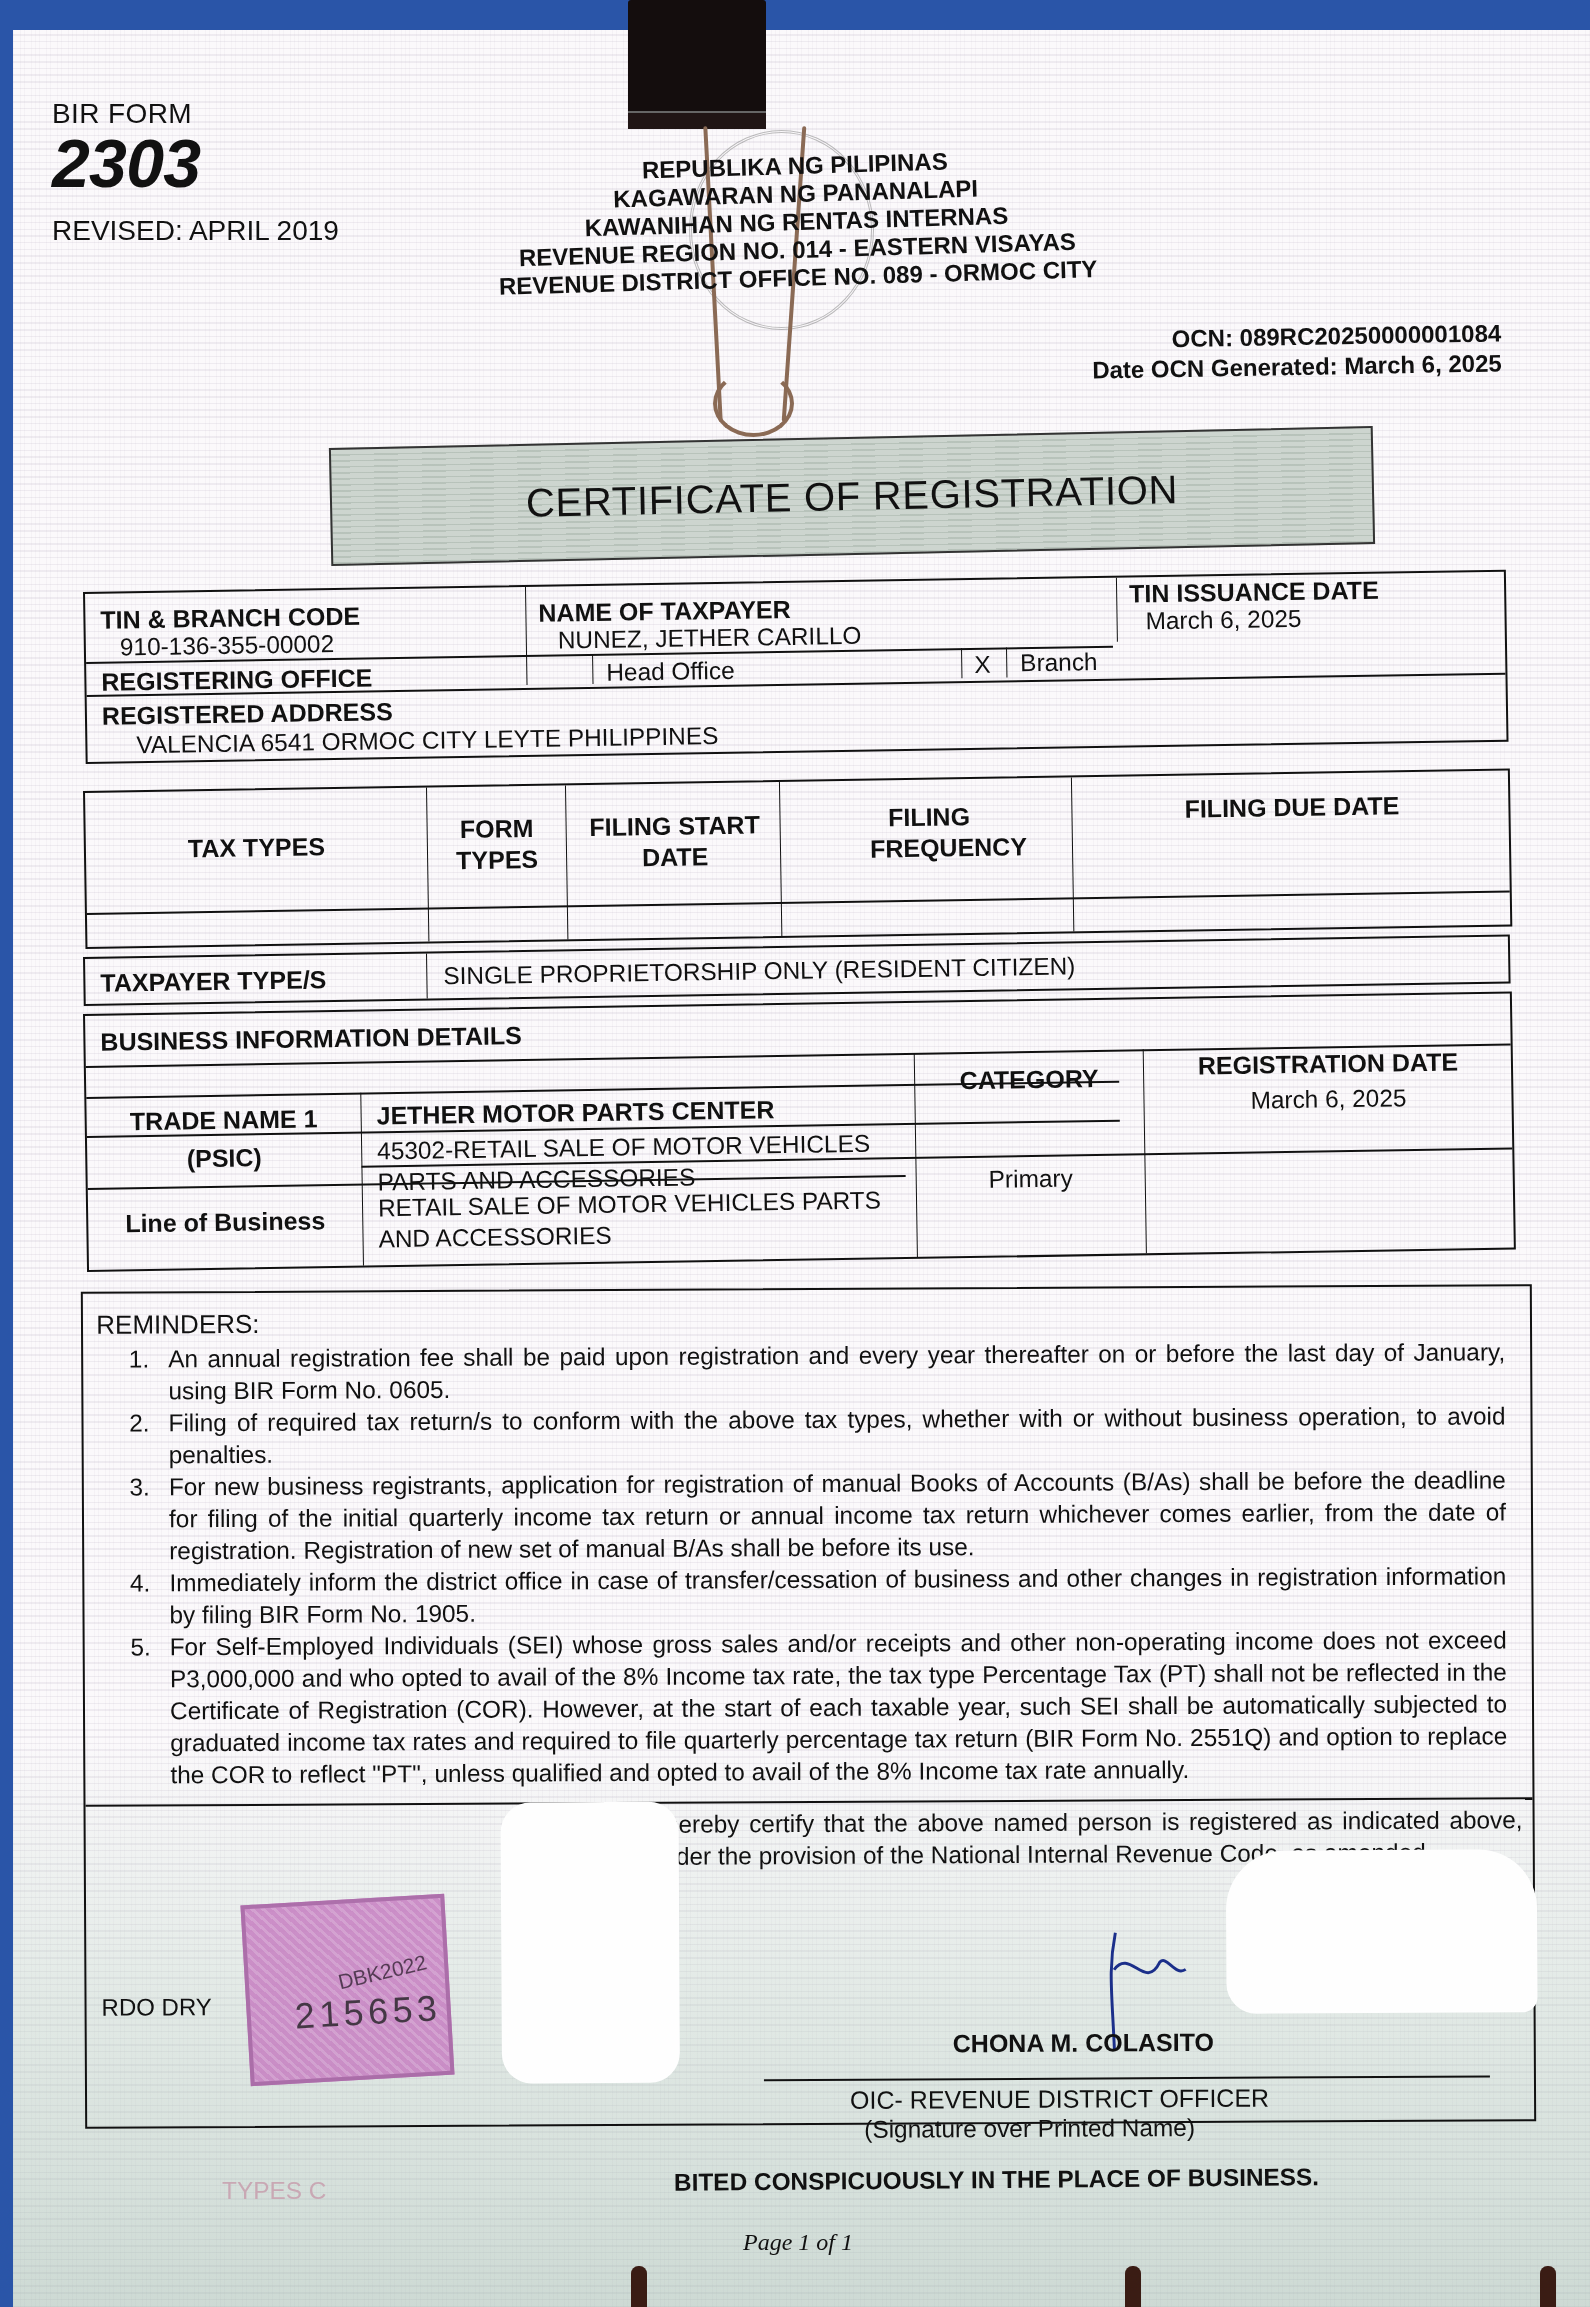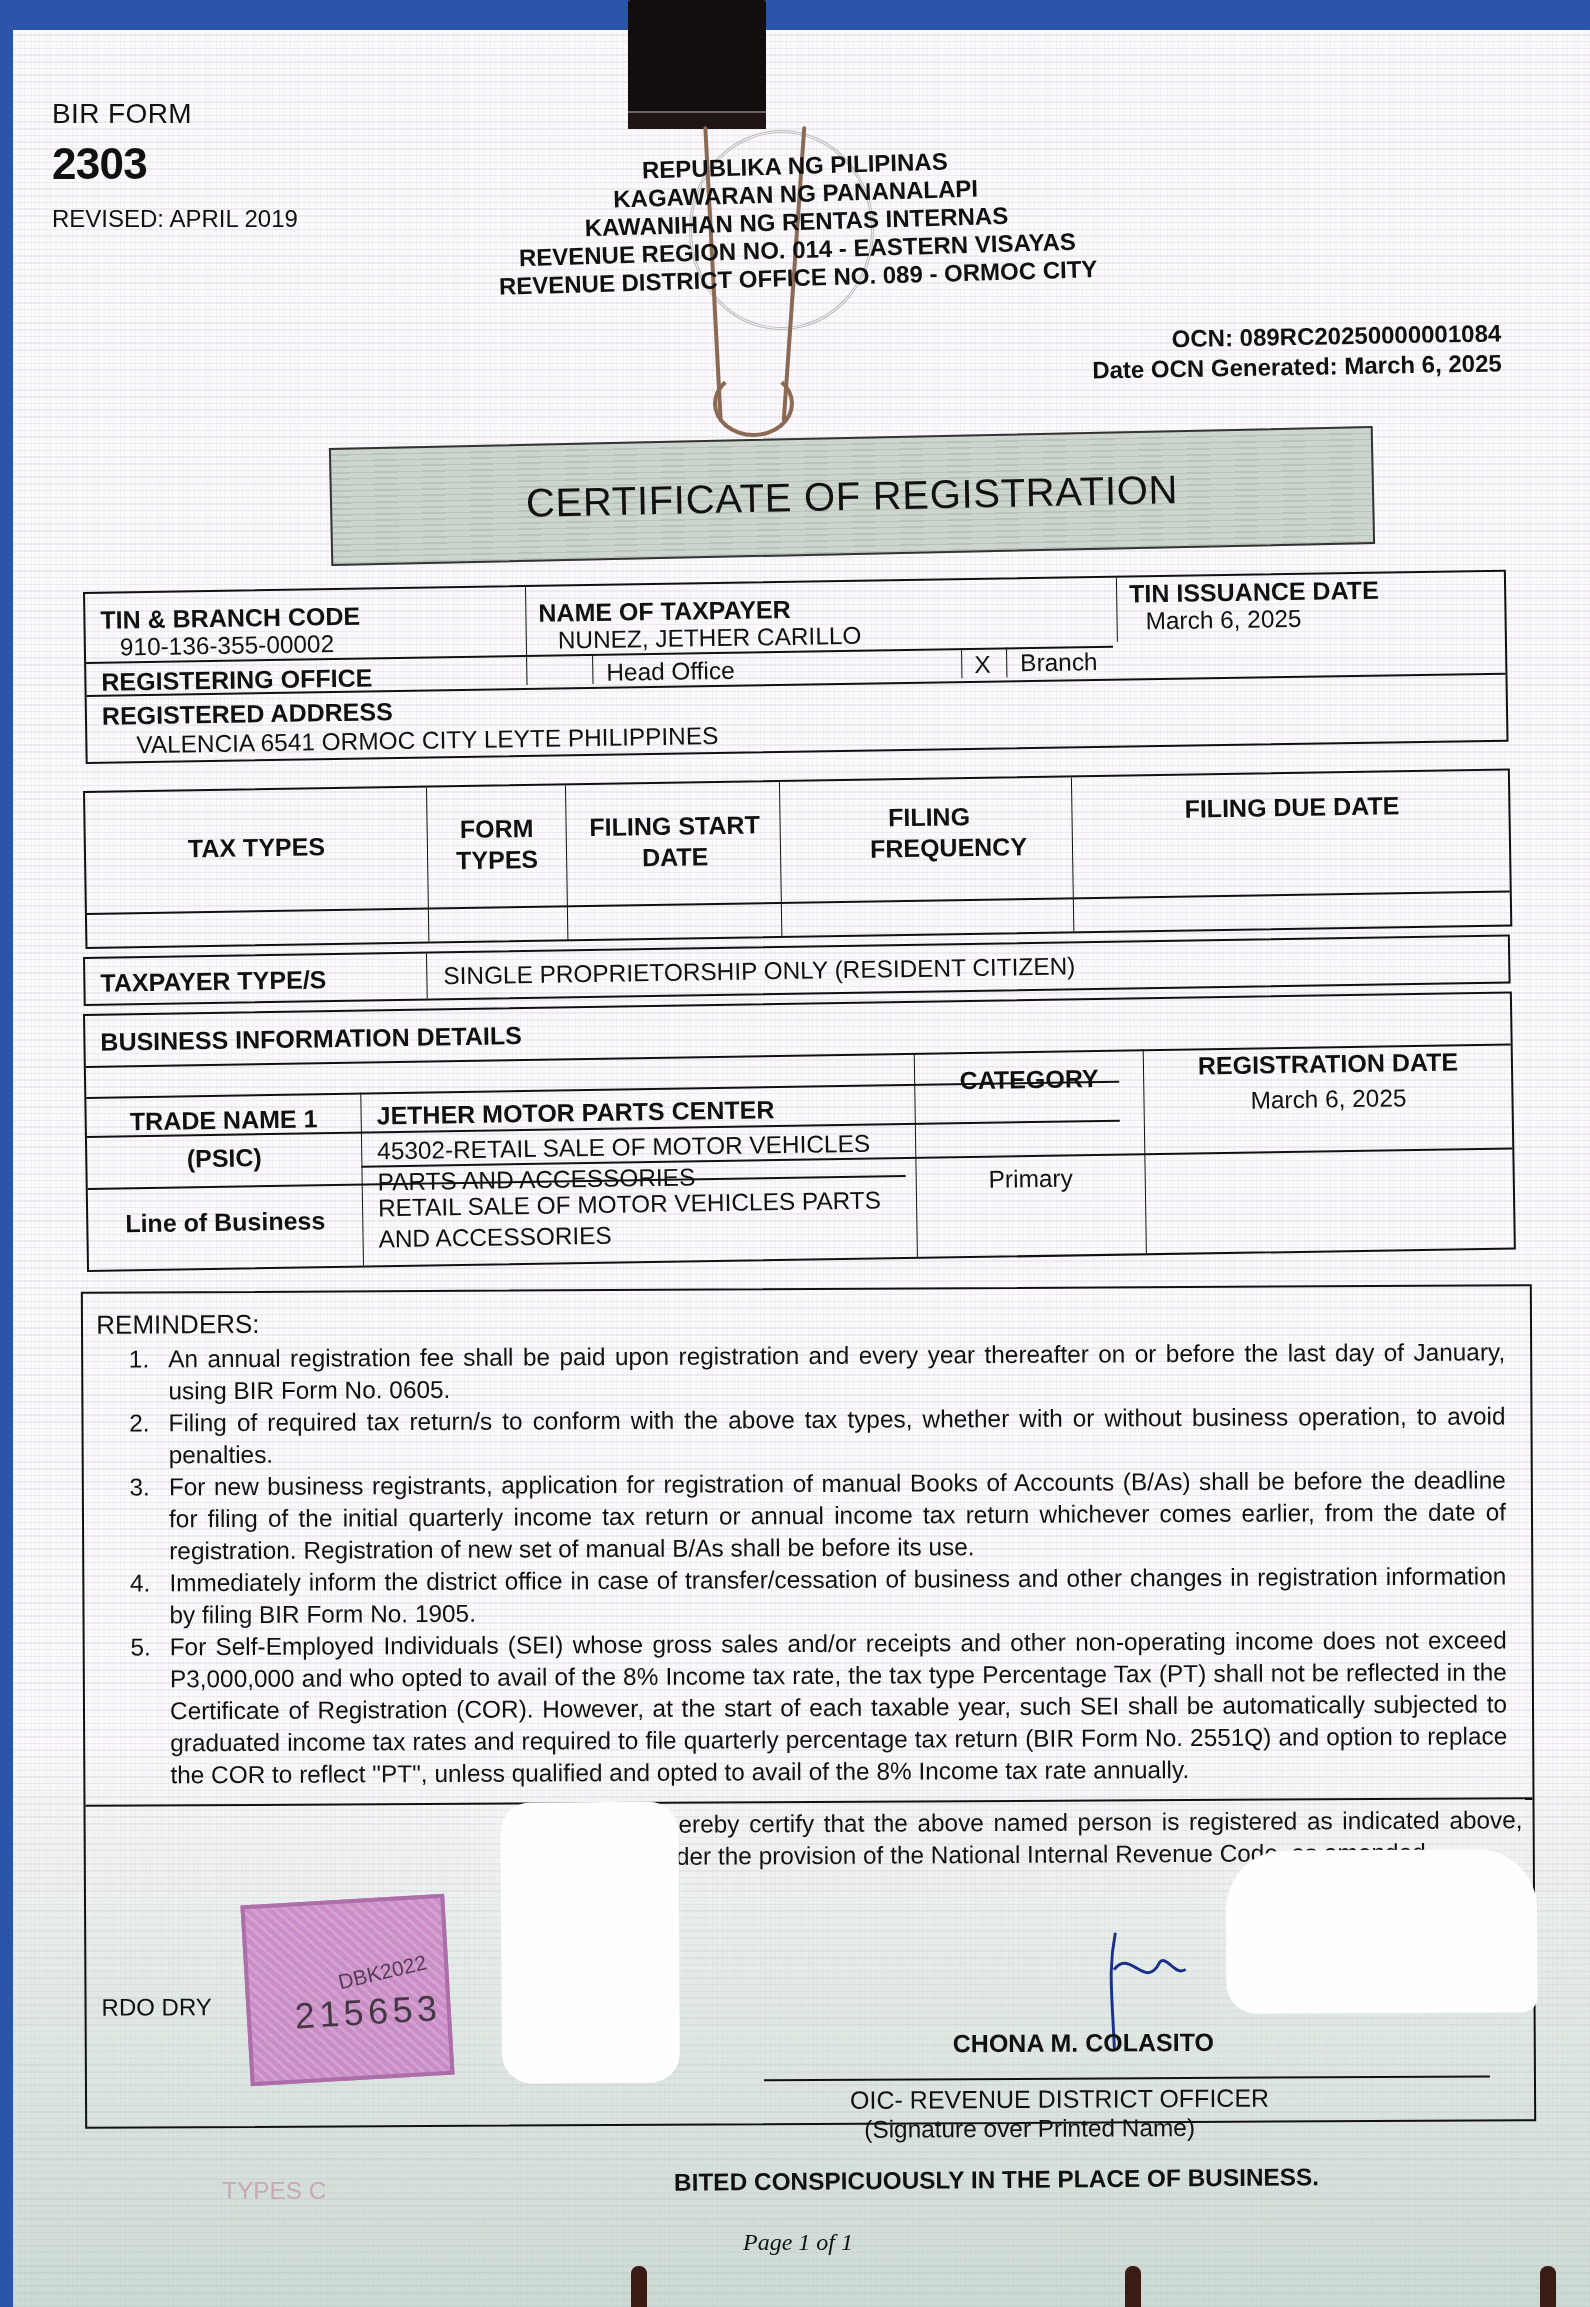--- a/index.html
+++ b/index.html
@@ -33,22 +33,22 @@
   .clip-loop {
     position: absolute; left: 713px; top: 370px; width: 81px; height: 67px;
     border: 4.4px solid #8a6a55; border-radius: 50%; border-top-color: transparent;
   }
   .seal {
     position: absolute; left: 689px; top: 130px; width: 185px; height: 200px;
     border: 3.7px double #888; border-radius: 50%; opacity: 0.55;
   }
   .form-id { position: absolute; left: 52px; top: 98px; }
   .form-id .lbl { font-size: 28px; letter-spacing: 0.4px; }
-  .form-id .num { font-size: 44px; font-weight: bold; line-height: 67px; letter-spacing: -0.7px; }
-  .form-id .rev { font-size: 24px; margin-top: 8px; }
+  .form-id .num { font-size: 68px; font-weight: bold; line-height: 67px; letter-spacing: -0.7px; font-style: italic; }
+  .form-id .rev { font-size: 28px; margin-top: 18px; }
   .agency {
     position: absolute; left: 452px; top: 152px; width: 689px; text-align: center;
     font-weight: bold; font-size: 24px; line-height: 28px; transform: rotate(-1.7deg);
   }
   .ocn {
     position: absolute; right: 89px; top: 322px; text-align: right;
     font-weight: bold; font-size: 24px; line-height: 30px; transform: rotate(-1deg);
   }
   .title-box {
     position: absolute; left: 330px; top: 437px; width: 1044px; height: 118px;

